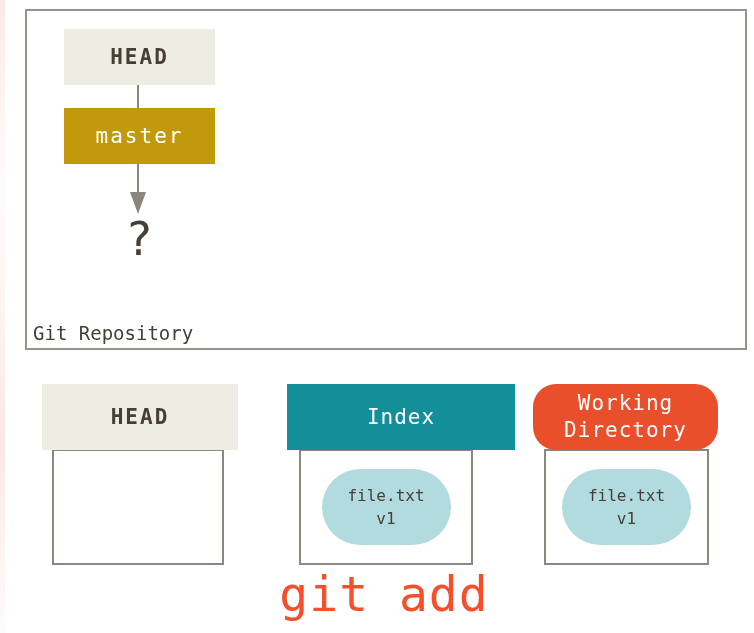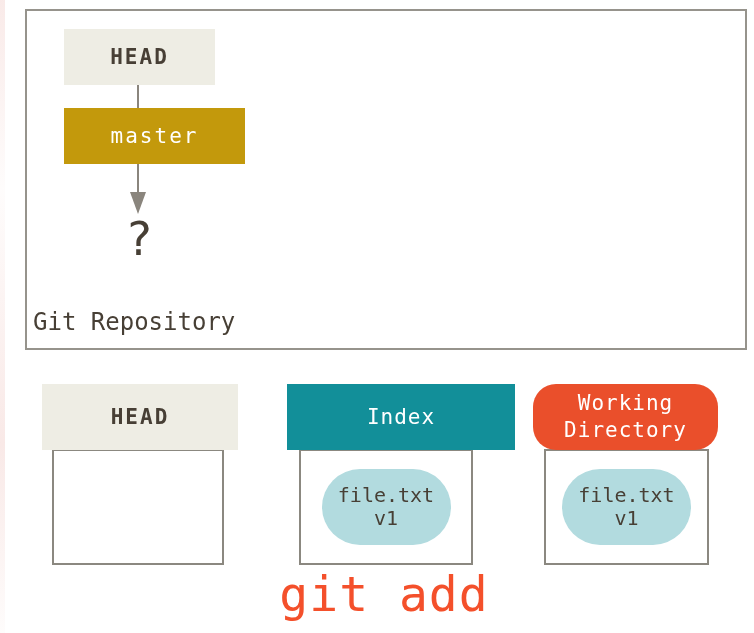--- a/index.html
+++ b/index.html
@@ -43,21 +43,21 @@
   }
   .connector {
     position: absolute;
     left: 110px; top: 74px;
     width: 2px; height: 24px;
     background: var(--arrow-gray, #8a857d);
   }
   .master-box {
     position: absolute;
     left: 37px; top: 97px;
-    width: 181px; height: 56px;
+    width: 151px; height: 56px;
     background: var(--gold-branch, #c3990c);
     display: flex; align-items: center; justify-content: center;
     font-size: 21px; letter-spacing: 2px;
     color: var(--light-text, #ffffff);
   }
   .arrow-line {
     position: absolute;
     left: 110px; top: 153px;
     width: 2px; height: 30px;
     background: var(--arrow-gray, #8a857d);
@@ -73,22 +73,22 @@
   .question {
     position: absolute;
     left: 82px; top: 205px;
     width: 60px;
     text-align: center;
     font-size: 46px; line-height: 1;
     color: var(--dark-text, #473f35);
   }
   .repo-label {
     position: absolute;
-    left: 6px; bottom: 12px;
-    font-size: 24px;
+    left: 6px; bottom: 4px;
+    font-size: 19px;
     color: var(--dark-text, #473f35);
     white-space: nowrap;
   }
 
   
   .col-header {
     position: absolute;
     height: 66px;
     display: flex; align-items: center; justify-content: center;
     text-align: center;
@@ -115,21 +115,21 @@
   .body-head  { left: 52px;  top: 449px; width: 172px; }
   .body-index { left: 299px; top: 449px; width: 174px; }
   .body-wd    { left: 544px; top: 449px; width: 165px; }
 
   .pill {
     width: 129px; height: 76px;
     border-radius: 38px;
     background: var(--pill-blue, #b2dbdf);
     display: flex; flex-direction: column;
     align-items: center; justify-content: center;
-    font-size: 20px; line-height: 23px;
+    font-size: 16px; line-height: 23px;
     color: var(--dark-text, #473f35);
     text-align: center;
   }
 
   .command {
     position: absolute;
     left: 254px; top: 568px;
     width: 260px;
     text-align: center;
     font-size: 48px; line-height: 52px; letter-spacing: 1px;

